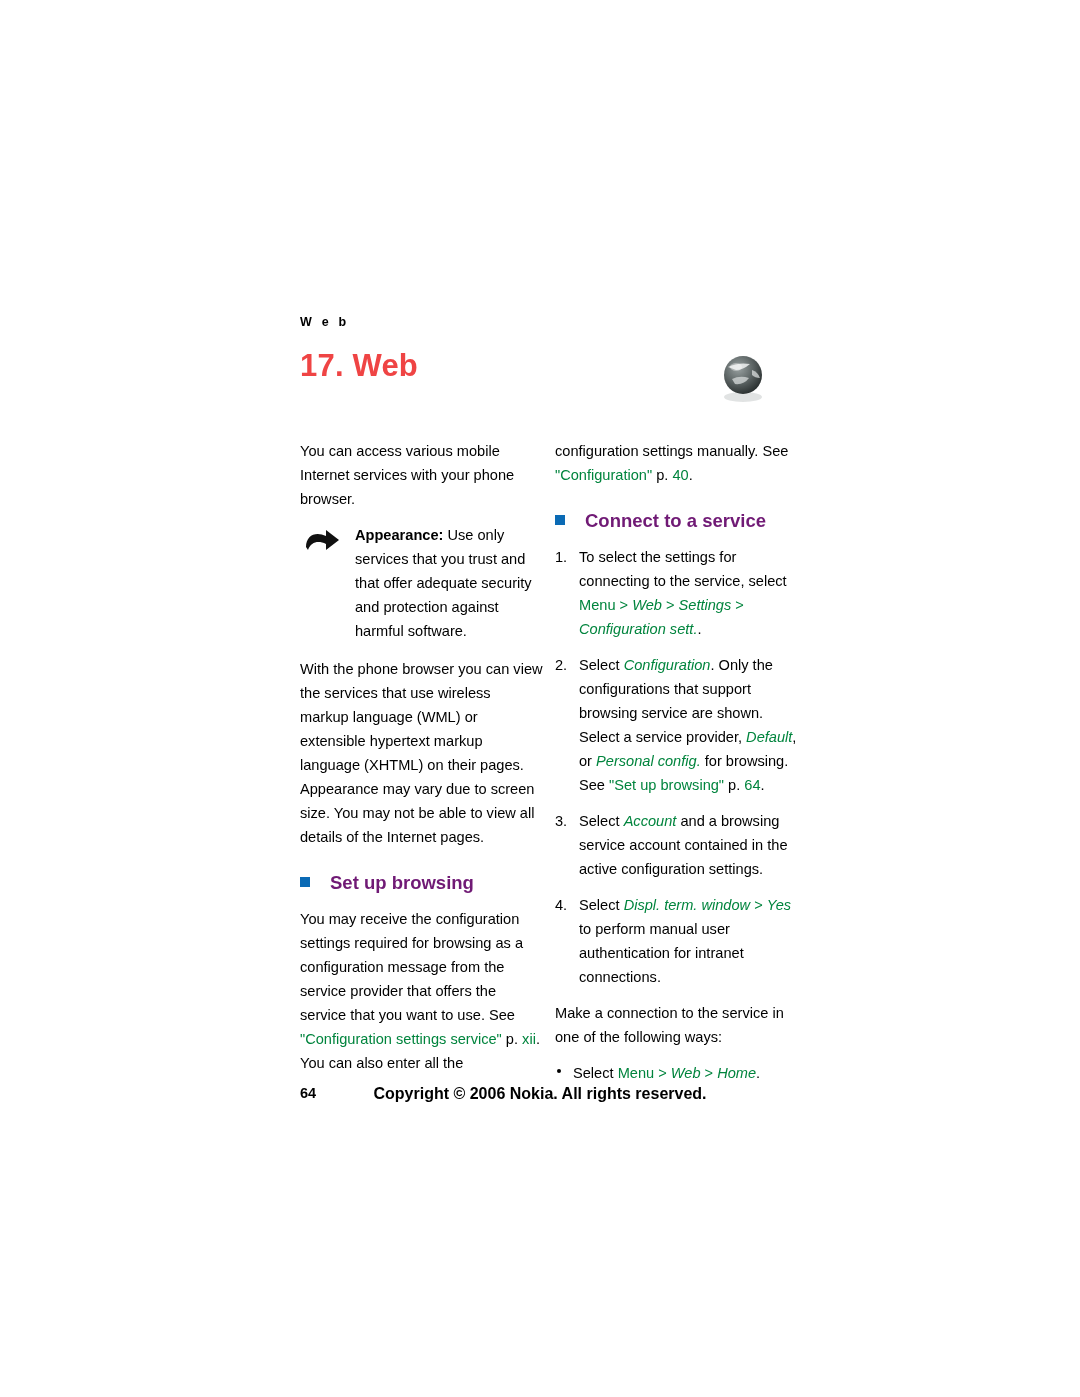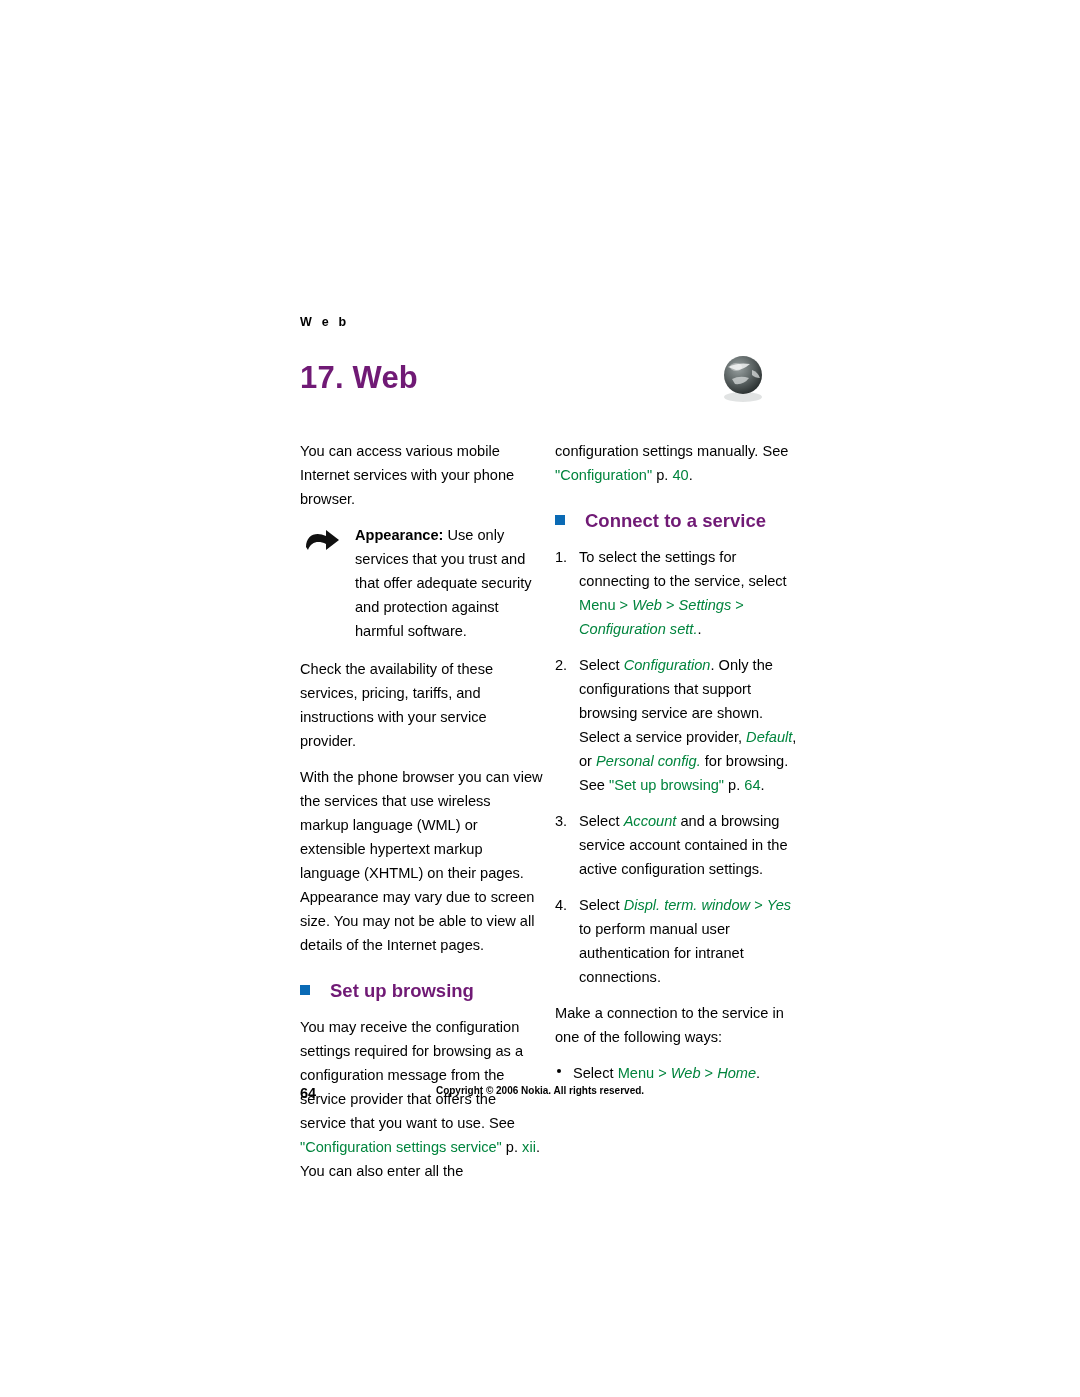--- a/index.html
+++ b/index.html
@@ -30,23 +30,22 @@
     font-weight: bold;
     letter-spacing: 3.2px;
     color: #000000;
   }
   .chapter-title {
     position: absolute;
     left: 300px;
     top: 333px;
     font-size: 31px;
     font-weight: bold;
-    color: #701a75;
+    color: #ef4444;
     letter-spacing: 0.2px;
-    margin-top: 12px;
   }
   .chapter-icon {
     position: absolute;
     left: 716px;
     top: 338px;
     width: 56px;
     height: 52px;
   }
   .col {
     position: absolute;
@@ -147,21 +146,21 @@
     top: 1070px;
     font-size: 14.5px;
     font-weight: bold;
   }
   .copyright {
     position: absolute;
     left: 300px;
     top: 1070px;
     width: 480px;
     text-align: center;
-    font-size: 10px;
+    font-size: 16px;
     font-weight: bold;
   }
 </style>
 </head>
 <body>
 
 <div class="page">
 
   <div class="runhead">W e b</div>
 
@@ -191,21 +190,20 @@
 
     <div class="note-block">
       <span class="note-icon">
         <svg width="44" height="30" viewBox="0 0 44 30">
           <path d="M4 20 C4 8, 14 4, 24 9 L24 3 L37 13 L24 23 L24 17 C16 13, 9 15, 6 23 Z" fill="#111111"></path>
         </svg>
       </span>
       <span style="font-weight:bold;">Appearance:</span><span> Use only services that you trust and that offer adequate security and protection against harmful software.</span>
     </div>
 
-    <p>Check the availability of these services, pricing, tariffs, and instructions with your service provider.</p>
 
     <p>With the phone browser you can view the services that use wireless markup language (WML) or extensible hypertext markup language (XHTML) on their pages. Appearance may vary due to screen size. You may not be able to view all details of the Internet pages.</p>
 
     <div class="head2">
       <span class="sq"></span><span>Set up browsing</span>
     </div>
 
     <p><span>You may receive the configuration settings required for browsing as a configuration message from the service provider that offers the service that you want to use. See </span><span class="green">"Configuration settings service"</span><span> p. </span><span class="green">xii</span><span>. You can also enter all the</span></p>
 
   </div>

